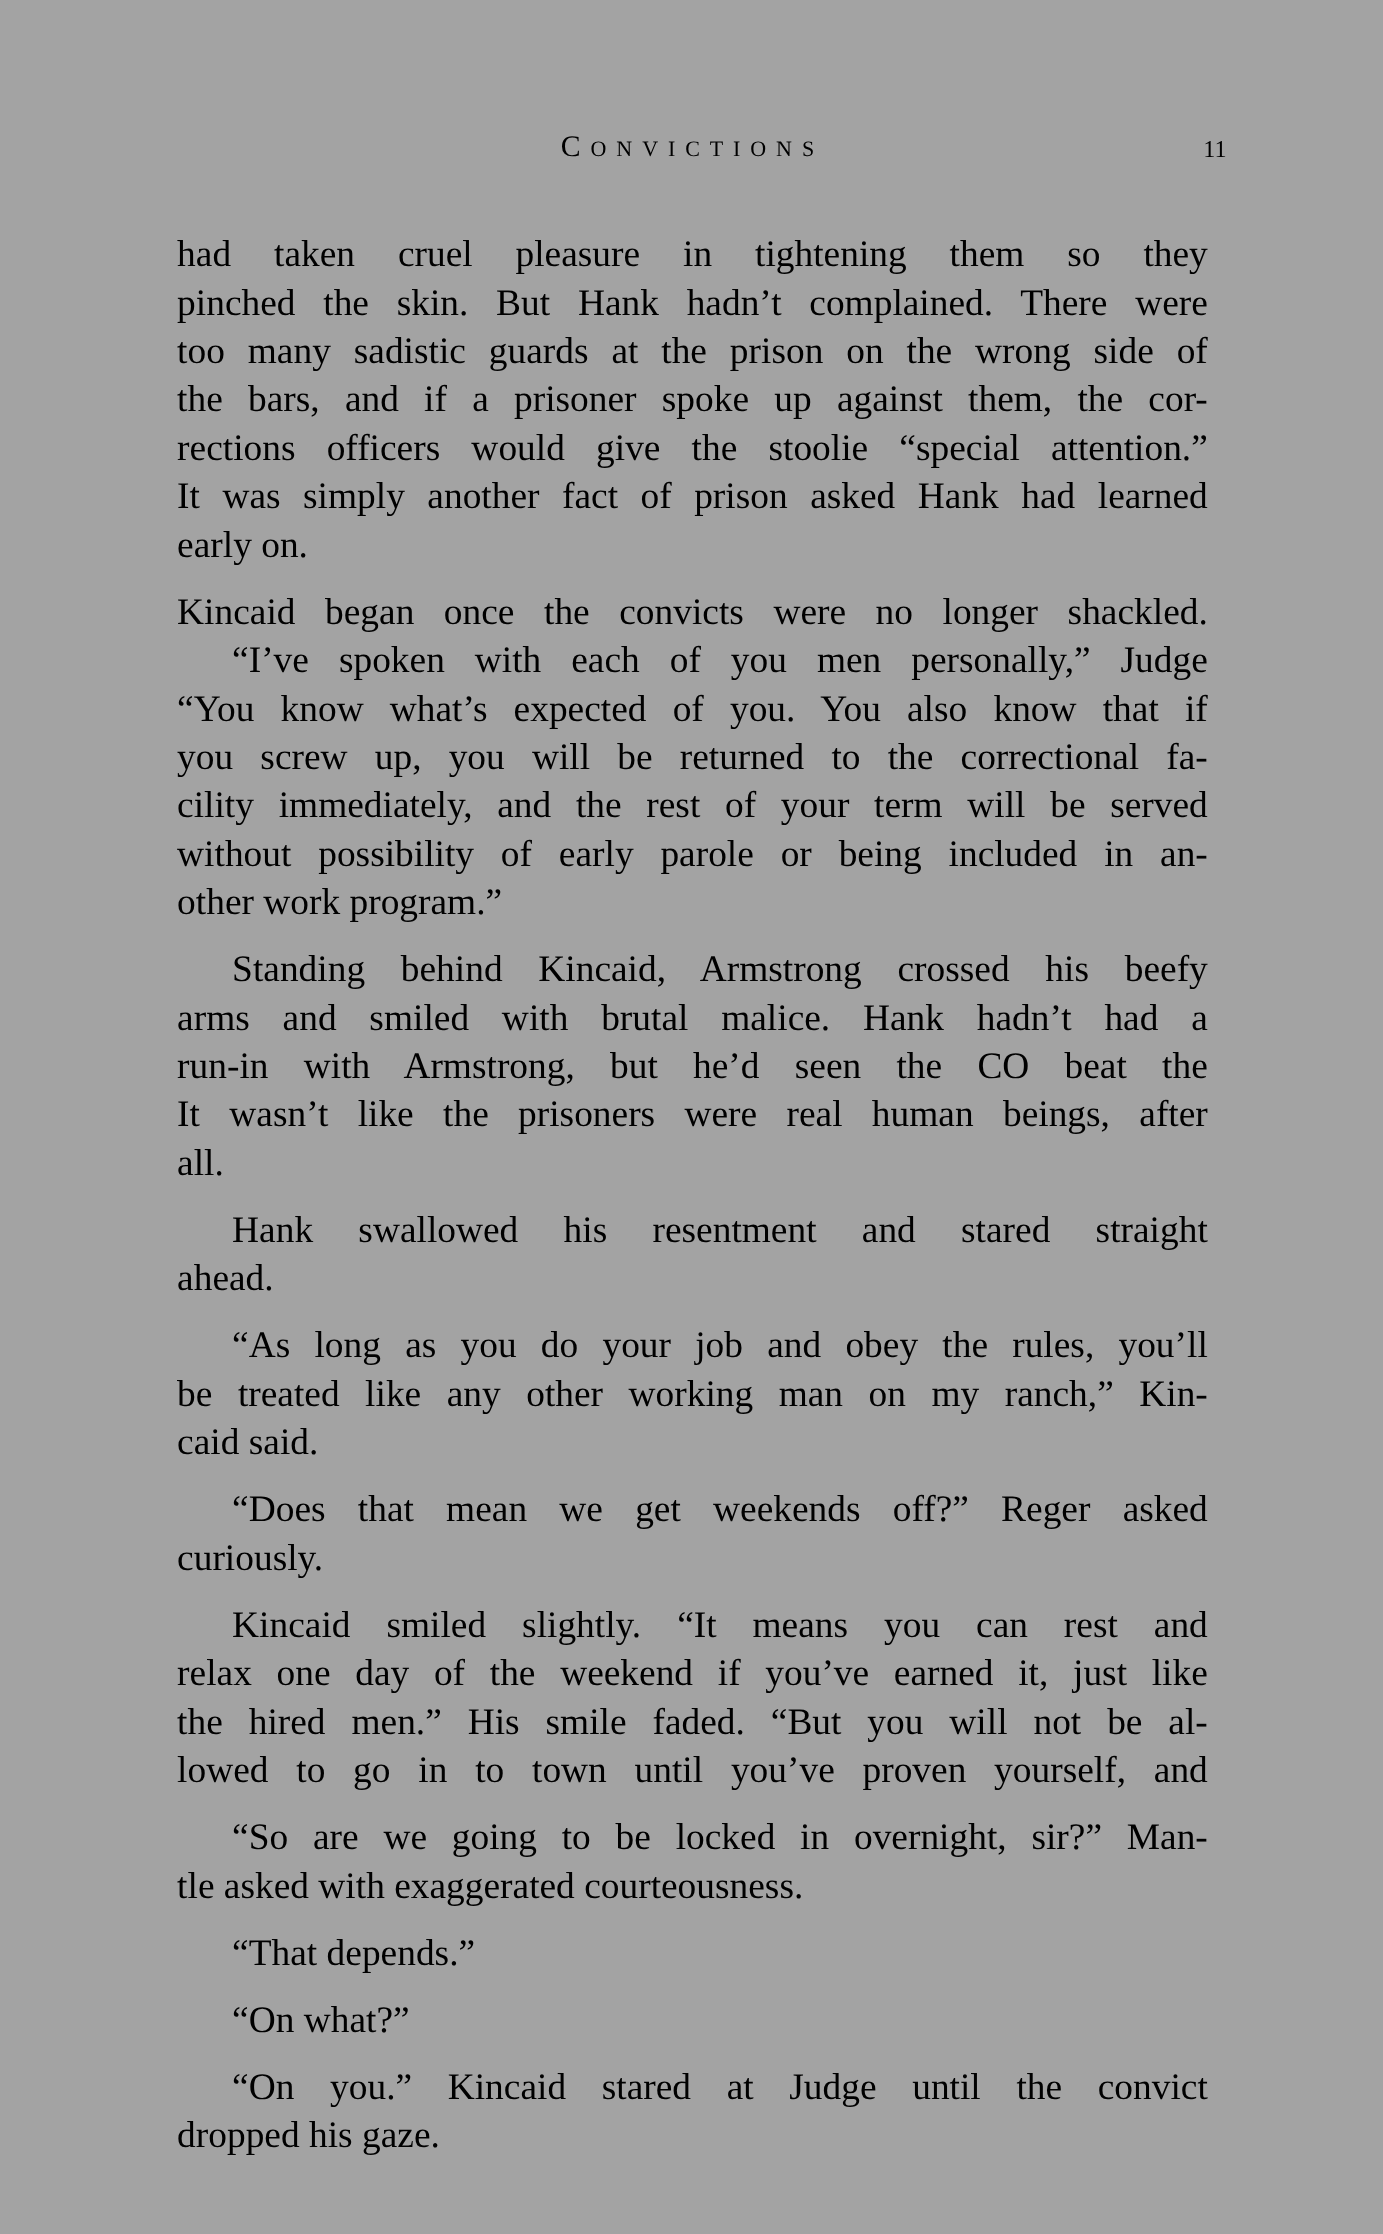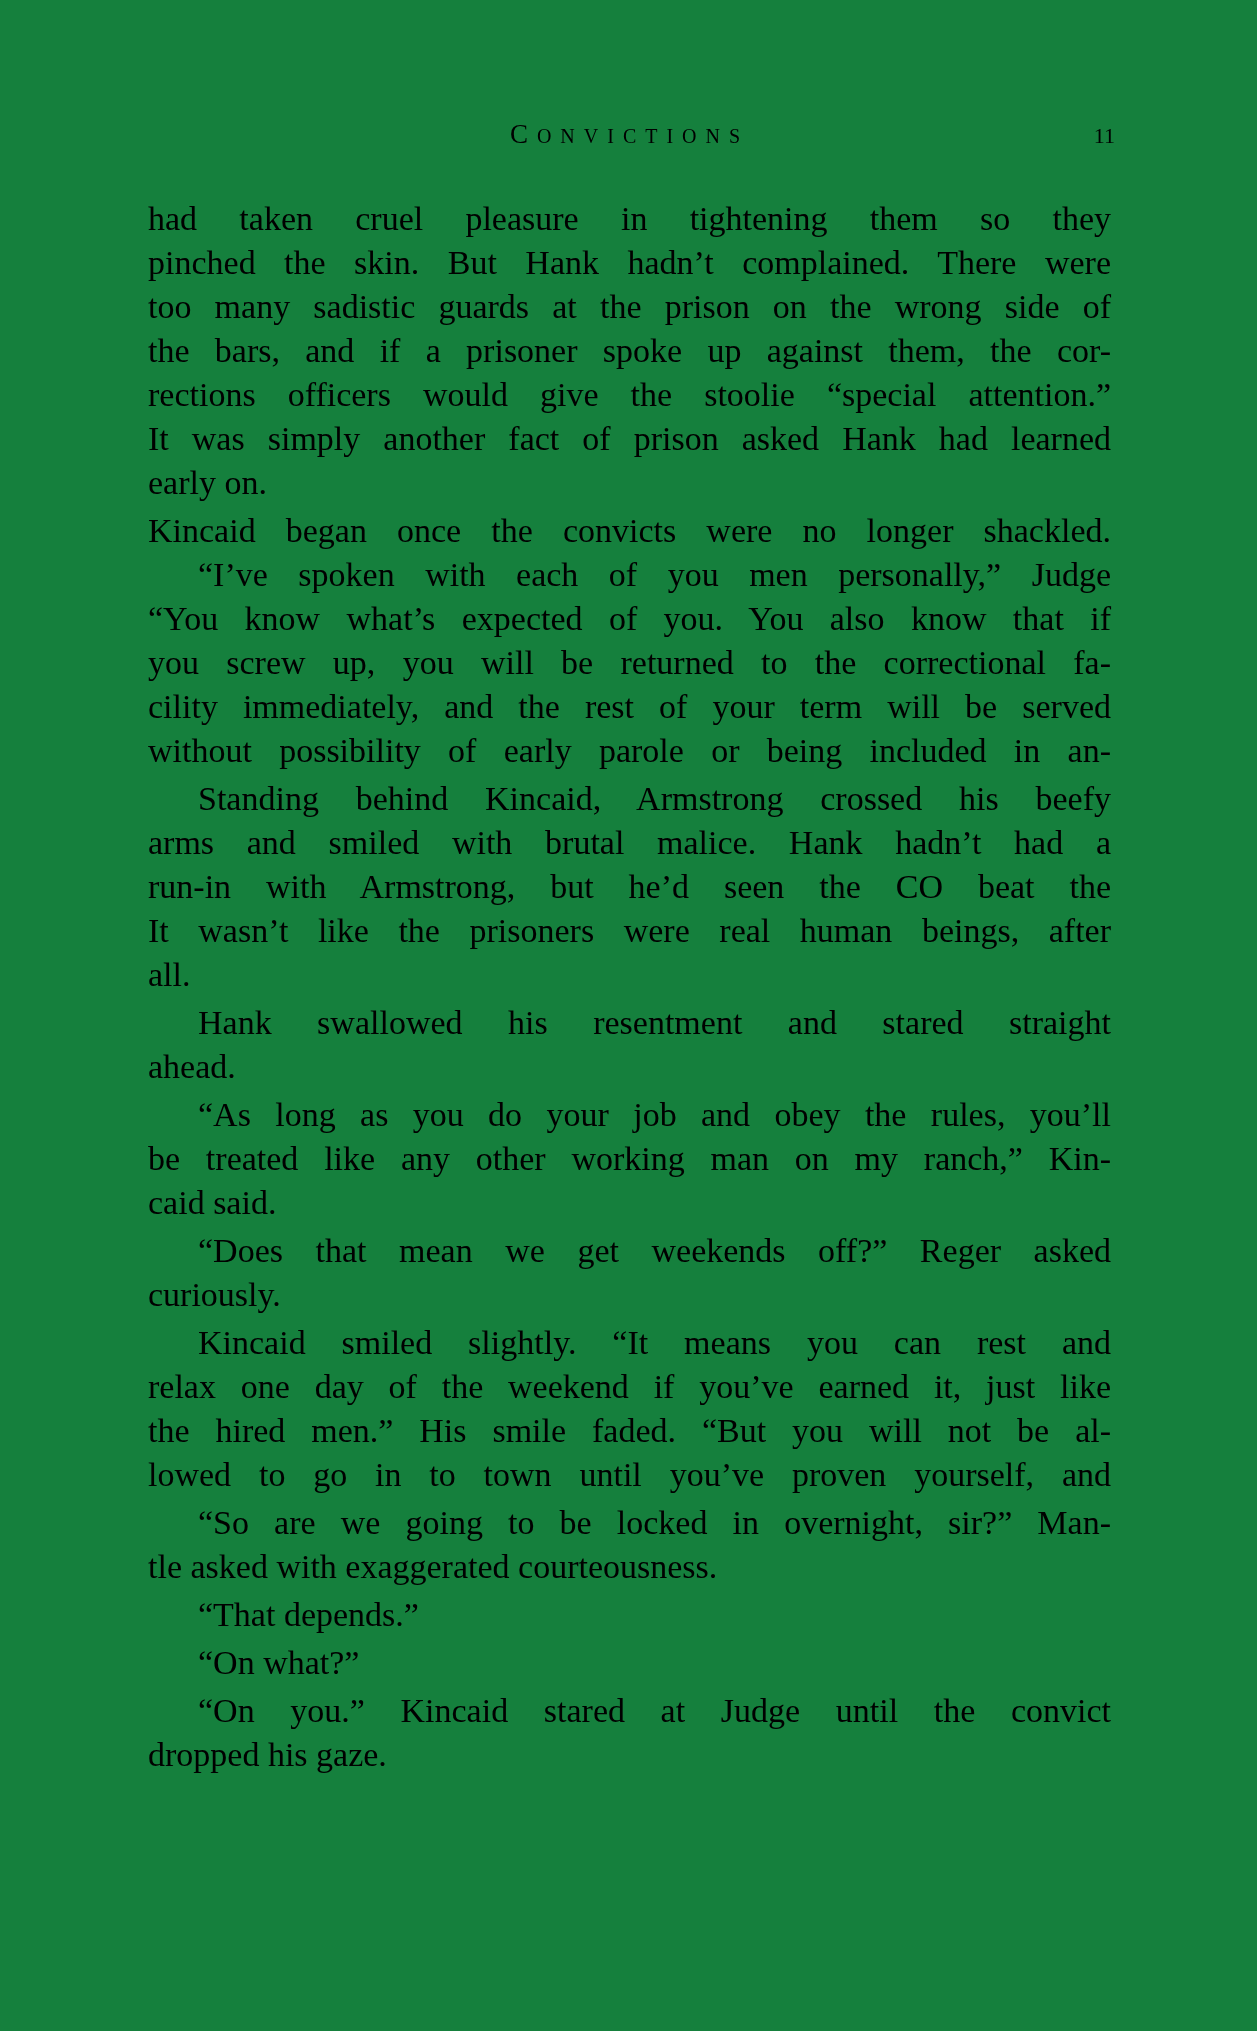--- a/index.html
+++ b/index.html
@@ -11,21 +11,21 @@
     width: 1257px;
     height: 2031px;
     font-family: "Liberation Serif", "DejaVu Serif", serif;
     color: #000000;
     -webkit-font-smoothing: antialiased;
   }
   .page {
     position: relative;
     width: 1257px;
     height: 2031px;
-    background: #15803d;
+    background: #a3a3a3;
     overflow: hidden;
   }
   
   .page-header {
     position: absolute;
     left: 144px;
     top: 120px;
     width: 971px;
     height: 32px;
   }
@@ -57,21 +57,21 @@
   
   .body-text {
     position: absolute;
     left: 144px;
     top: 193px;
     width: 971px;
     font-size: 34px;
     line-height: 44px;
     color: #000000;
   }
-  .para { margin: 4px; padding: 0; }
+  .para { margin: 17px; padding: 0; }
   .line {
     text-align: justify;
     text-align-last: justify;
     white-space: normal;
   }
   .line.last {
     text-align-last: left;
   }
   .line.indent {
     text-indent: 50px;
@@ -96,20 +96,21 @@
         <div class="line">It was simply another fact of prison asked Hank had learned</div>
         <div class="line last">early on.</div>
       </div>
       <div class="para">
         <div class="line">Kincaid began once the convicts were no longer shackled.</div>
         <div class="line indent">“I’ve spoken with each of you men personally,” Judge</div>
         <div class="line">“You know what’s expected of you. You also know that if</div>
         <div class="line">you screw up, you will be returned to the correctional fa-</div>
         <div class="line">cility immediately, and the rest of your term will be served</div>
         <div class="line">without possibility of early parole or being included in an-</div>
+        <div class="line last">other work program.”</div>
       </div>
       <div class="para">
         <div class="line indent">Standing behind Kincaid, Armstrong crossed his beefy</div>
         <div class="line">arms and smiled with brutal malice. Hank hadn’t had a</div>
         <div class="line">run-in with Armstrong, but he’d seen the CO beat the</div>
         <div class="line">It wasn’t like the prisoners were real human beings, after</div>
         <div class="line last">all.</div>
       </div>
       <div class="para">
         <div class="line indent">Hank swallowed his resentment and stared straight</div>

